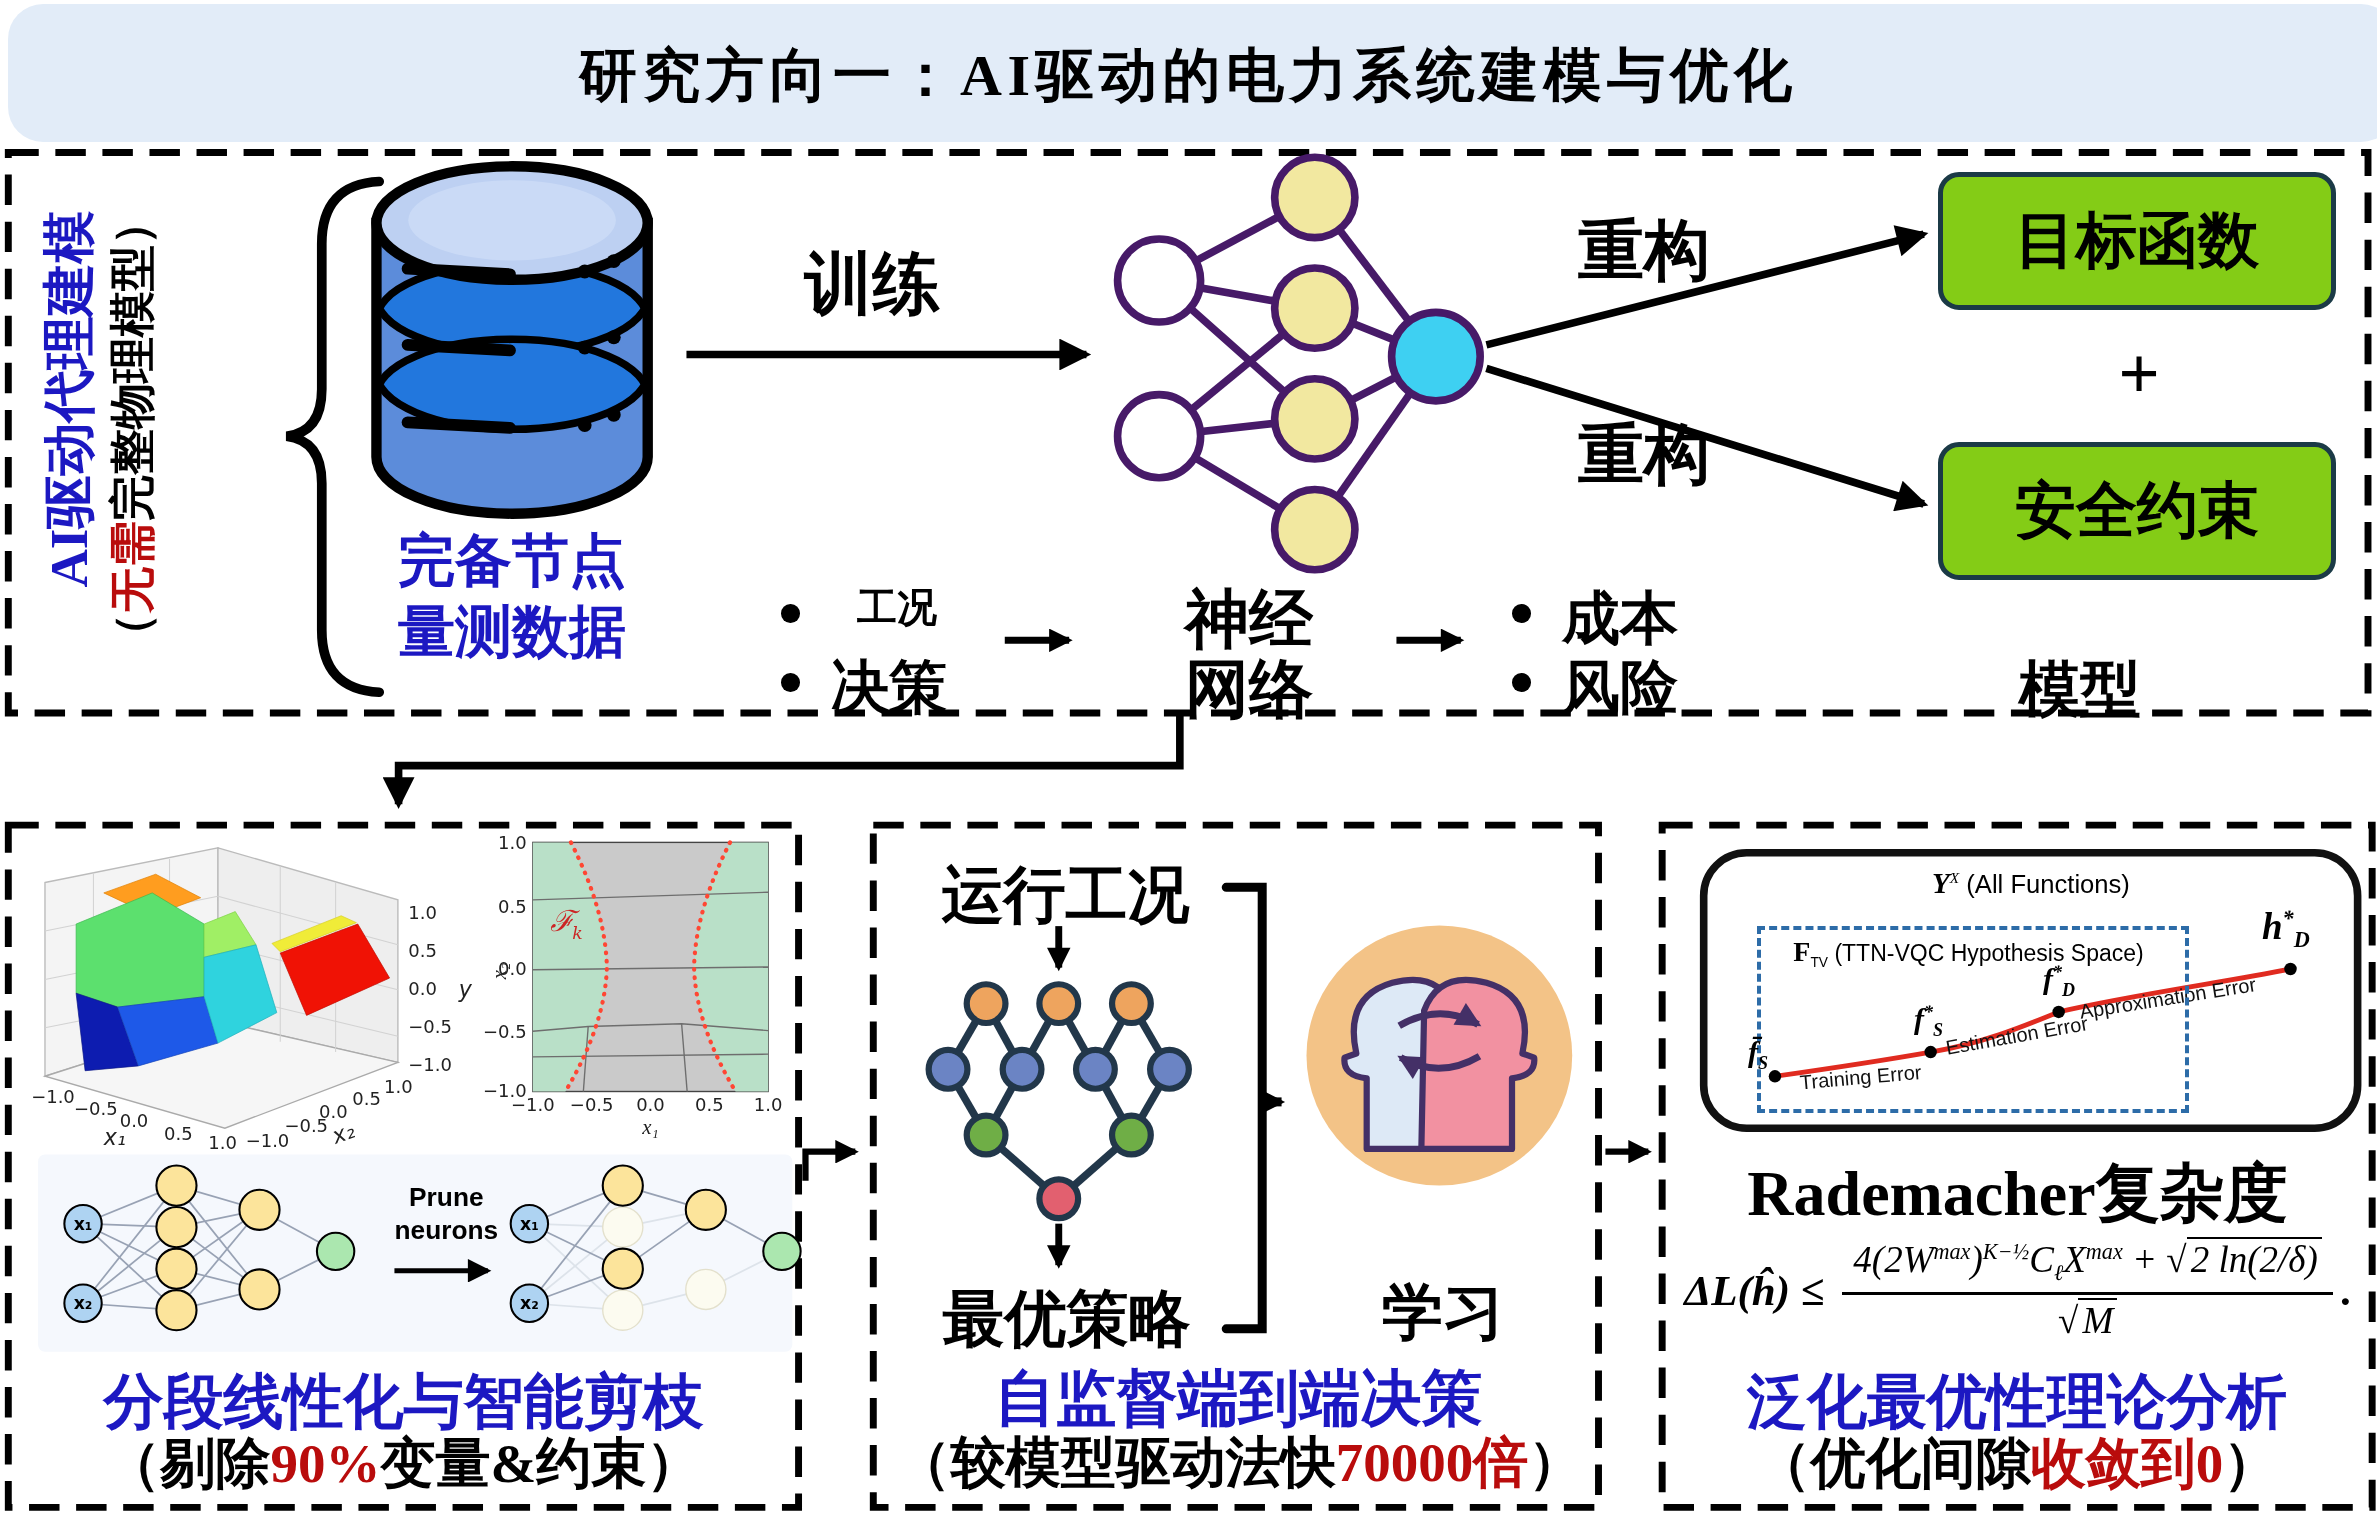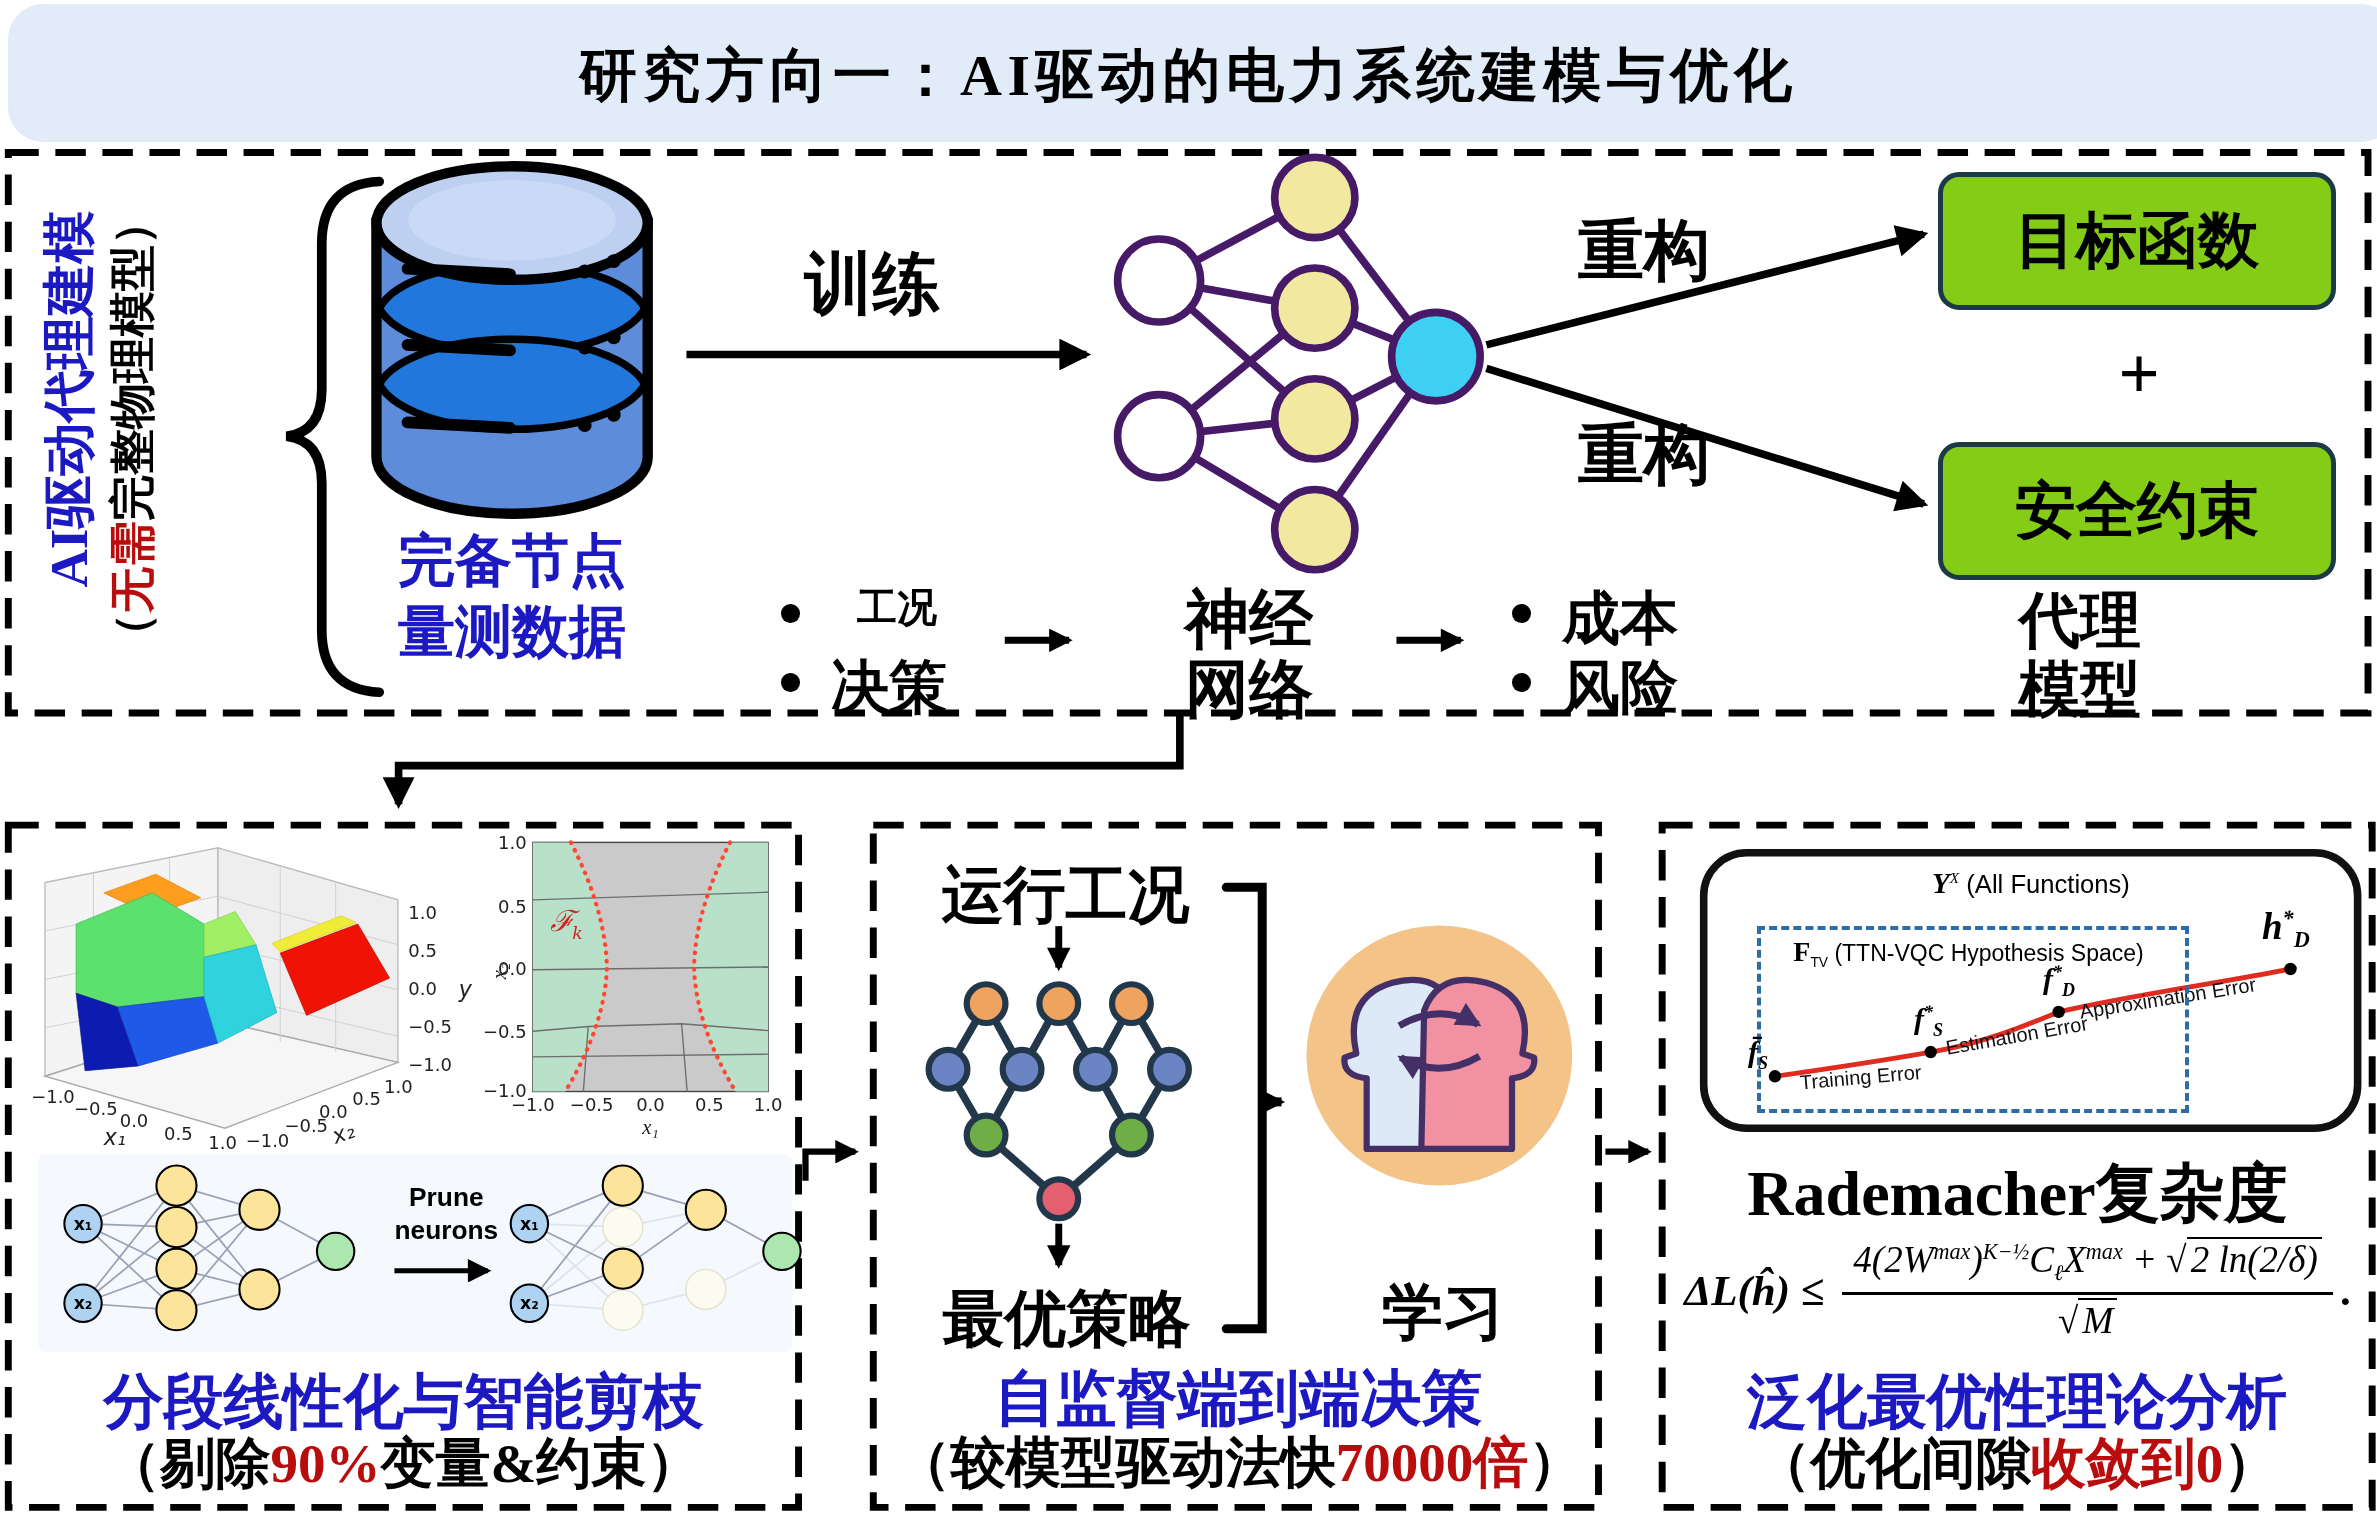--- a/index.html
+++ b/index.html
@@ -345,21 +345,20 @@
   <span class="abs dot" style="left:781px;top:604px;"></span>
   <span class="abs dot" style="left:781px;top:673px;"></span>
   <div class="abs b" style="left:831px;top:580px;font-size:40px;margin-left:26px;">工况</div>
   <div class="abs b" style="left:831px;top:649px;font-size:58px;">决策</div>
   <div class="abs c b" style="left:1145px;top:576px;width:208px;font-size:64px;">神经</div>
   <div class="abs c b" style="left:1145px;top:646px;width:208px;font-size:64px;">网络</div>
   <span class="abs dot" style="left:1512px;top:604px;"></span>
   <span class="abs dot" style="left:1512px;top:673px;"></span>
   <div class="abs b" style="left:1562px;top:580px;font-size:58px;">成本</div>
   <div class="abs b" style="left:1562px;top:649px;font-size:58px;">风险</div>
-  <div class="abs c b" style="left:1966px;top:580px;width:228px;font-size:61px;">代理</div>
   <div class="abs c b" style="left:1966px;top:649px;width:228px;font-size:61px;">模型</div>
 
   <div class="abs c b blue" style="left:10.4px;top:1362px;width:786px;font-size:60px;">分段线性化与智能剪枝</div>
   <div class="abs c b" style="left:10.4px;top:1427px;width:786px;font-size:55px;"><span>（剔除</span><span class="red">90%</span><span>变量&amp;约束）</span></div>
 
   <div class="abs c b" style="left:934px;top:853px;width:263px;font-size:62px;">运行工况</div>
   <div class="abs c b" style="left:921px;top:1277px;width:291px;font-size:62px;">最优策略</div>
   <div class="abs c b" style="left:1346px;top:1272px;width:194px;font-size:61px;">学习</div>
   <div class="abs c b blue" style="left:882px;top:1358px;width:713px;font-size:61px;">自监督端到端决策</div>
   <div class="abs c b" style="left:876px;top:1426px;width:727px;font-size:55px;"><span>（较模型驱动法快</span><span class="red">70000倍</span><span>）</span></div>

